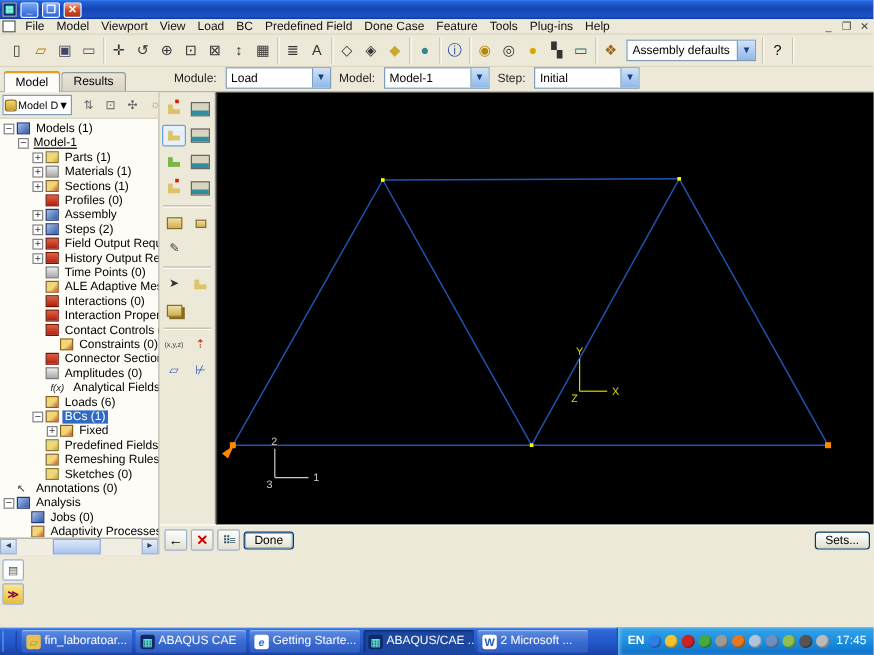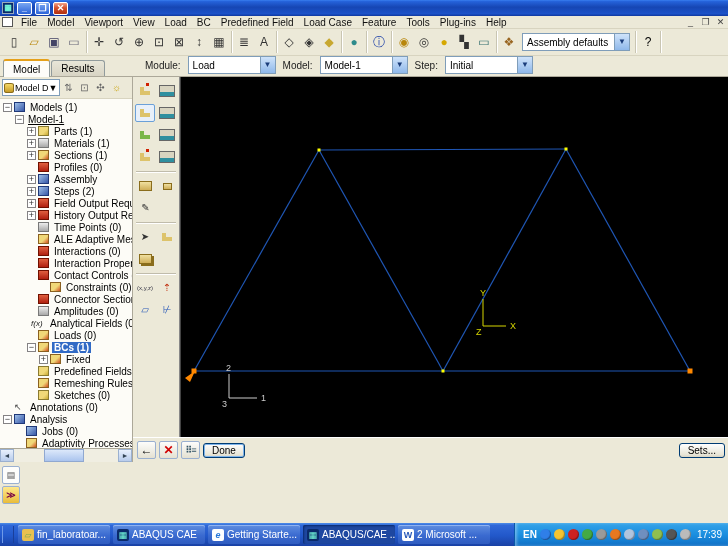--- a/index.html
+++ b/index.html
@@ -46,21 +46,21 @@
     font-size:10px; background:linear-gradient(#e8e6d8,#d8d4c4); margin-right:1px; }
   .tab.active { background:#fdfcf9; position:relative; top:1px; padding-top:3px;
     border-top:2px solid #e5a01a; }
   .modrow { display:flex; align-items:center; gap:4px; padding:0 0 2px 12px; font-size:10px; }
   .modrow .lbl { color:#222; }
 
   
   .main { height:385px; display:flex; }
   .tree-panel { width:133px; flex:none; display:flex; flex-direction:column; background:#fdfcf7;
     border-right:1px solid #aca899; }
-  .tree-header { height:22px; background:#ece9d8; display:flex; align-items:center; gap:2px;
+  .tree-header { height:22px; background:#ece9d8; display:flex; align-items:center; gap:10px;
     padding:0 2px; border-bottom:1px solid #d8d4c0; flex:none; }
   .db-select { border:1px solid #7f9db9; background:#fff; height:17px; display:flex; align-items:center; font-size:9px; }
   .db-ico { width:10px; height:10px; margin:0 1px; background:linear-gradient(#f5d867,#c79c28); border-radius:3px/2px; border:1px solid #8a6d1c; flex:none; }
   .db-select .sval { max-width:42px; overflow:hidden; white-space:nowrap; }
   .th-btn { width:14px; text-align:center; font-size:10px; color:#666; }
   .th-btn.bulb { color:#c8a000; }
   .tree { flex:1; overflow:hidden; font-size:10px; padding-top:2px; }
   .ti { height:12px; display:flex; align-items:center; white-space:nowrap; }
   .exp { width:9px; height:9px; border:1px solid #848284; background:#fff; font-size:9px; line-height:7px;
     text-align:center; margin-right:2px; flex:none; color:#333; }
@@ -68,21 +68,21 @@
   .tico { width:11px; height:10px; margin-right:3px; flex:none; display:inline-block; }
   .lk-yl { background:linear-gradient(135deg,#f0d878 60%,#c8a830); border:1px solid #8a7a30; }
   .lk-yr { background:linear-gradient(135deg,#f0d878 55%,#d05020); border:1px solid #8a6020; }
   .lk-red { background:linear-gradient(180deg,#e06040,#b02010); border:1px solid #701000; }
   .lk-blu { background:linear-gradient(135deg,#9fc0e8,#3858a8); border:1px solid #203878; }
   .lk-gry { background:linear-gradient(180deg,#ececec,#a8a8a8); border:1px solid #787878; }
   .lk-fx { width:auto; min-width:14px; font-size:8px; font-style:italic; color:#222; height:auto; }
   .lk-ann { width:11px; font-size:9px; color:#444; height:auto; }
   .tlbl { padding:0 2px; }
   .tlbl.und { text-decoration:underline; }
-  .ti.sel .tlbl { background:#316ac5; color:#fff;font-weight:bold; }
+  .ti.sel .tlbl { background:#316ac5; color:#fff; }
   .hscroll { height:14px; flex:none; background:#f0eee2; border-top:1px solid #aca899; display:flex; }
   .sc-btn { width:14px; height:13px; background:linear-gradient(#e8f0fc,#b8ccec); border:1px solid #9ab0d0;
     font-size:7px; color:#345; text-align:center; line-height:12px; flex:none; }
   .sc-thumb { width:40px; height:13px; background:linear-gradient(#dce8fa,#aac4ee); border:1px solid #90a8d0; margin-left:30px; }
   .sc-track { flex:1; }
 
   .right-col { flex:1; display:flex; flex-direction:column; }
   .work { height:360px; display:flex; }
   .toolbox { width:47px; flex:none; background:#ece9d8; border-right:1px solid #888; padding:3px 1px; }
   .tk-row { display:flex; gap:2px; justify-content:flex-start; padding:2px 1px; }
@@ -167,21 +167,21 @@
 <div class="menubar">
   <span class="mdi-icon"></span>
   <span id="menu-items" style="display: inline-flex;">
       <span class="menu-item">File</span>
       <span class="menu-item">Model</span>
       <span class="menu-item">Viewport</span>
       <span class="menu-item">View</span>
       <span class="menu-item">Load</span>
       <span class="menu-item">BC</span>
       <span class="menu-item">Predefined Field</span>
-      <span class="menu-item">Load Case</span>
+      <span class="menu-item">Done Case</span>
       <span class="menu-item">Feature</span>
       <span class="menu-item">Tools</span>
       <span class="menu-item">Plug-ins</span>
       <span class="menu-item">Help</span>
     </span>
   <span class="menu-spacer"></span>
   <span class="mdi-ctl">_</span>
   <span class="mdi-ctl">❐</span>
   <span class="mdi-ctl">✕</span>
 </div>
@@ -406,29 +406,29 @@
         <div class="ti" style="padding-left: 27px;">
           <span class="exp none"></span>
           <span class="tico lk-red"></span>
           <span class="tlbl">Connector Sections (0</span>
         </div>
         <div class="ti" style="padding-left: 27px;">
           <span class="exp none"></span>
           <span class="tico lk-gry"></span>
           <span class="tlbl">Amplitudes (0)</span>
         </div>
-        <div class="ti" style="padding-left: 20px;">
+        <div class="ti" style="padding-left: 31px;">
           <span class="exp none"></span>
           <span class="tico lk-fx">f(x)</span>
           <span class="tlbl">Analytical Fields (0)</span>
         </div>
         <div class="ti" style="padding-left: 27px;">
           <span class="exp none"></span>
           <span class="tico lk-yr"></span>
-          <span class="tlbl">Loads (0)</span>
+          <span class="tlbl">Loads (6)</span>
         </div>
         <div class="ti sel" style="padding-left: 27px;">
           <span class="exp">−</span>
           <span class="tico lk-yr"></span>
           <span class="tlbl">BCs (1)</span>
         </div>
         <div class="ti" style="padding-left: 39px;">
           <span class="exp">+</span>
           <span class="tico lk-yr"></span>
           <span class="tlbl">Fixed</span>
@@ -642,15 +642,15 @@
         <span class="tray-ico" style="background: rgb(204, 34, 34);"></span>
         <span class="tray-ico" style="background: rgb(68, 170, 68);"></span>
         <span class="tray-ico" style="background: rgb(154, 154, 154);"></span>
         <span class="tray-ico" style="background: rgb(232, 120, 32);"></span>
         <span class="tray-ico" style="background: rgb(176, 196, 222);"></span>
         <span class="tray-ico" style="background: rgb(111, 143, 191);"></span>
         <span class="tray-ico" style="background: rgb(143, 191, 79);"></span>
         <span class="tray-ico" style="background: rgb(85, 85, 85);"></span>
         <span class="tray-ico" style="background: rgb(187, 187, 187);"></span>
       </span>
-    <span class="clock">17:39</span>
+    <span class="clock">17:45</span>
   </div>
 </div>
 
 </body></html>

